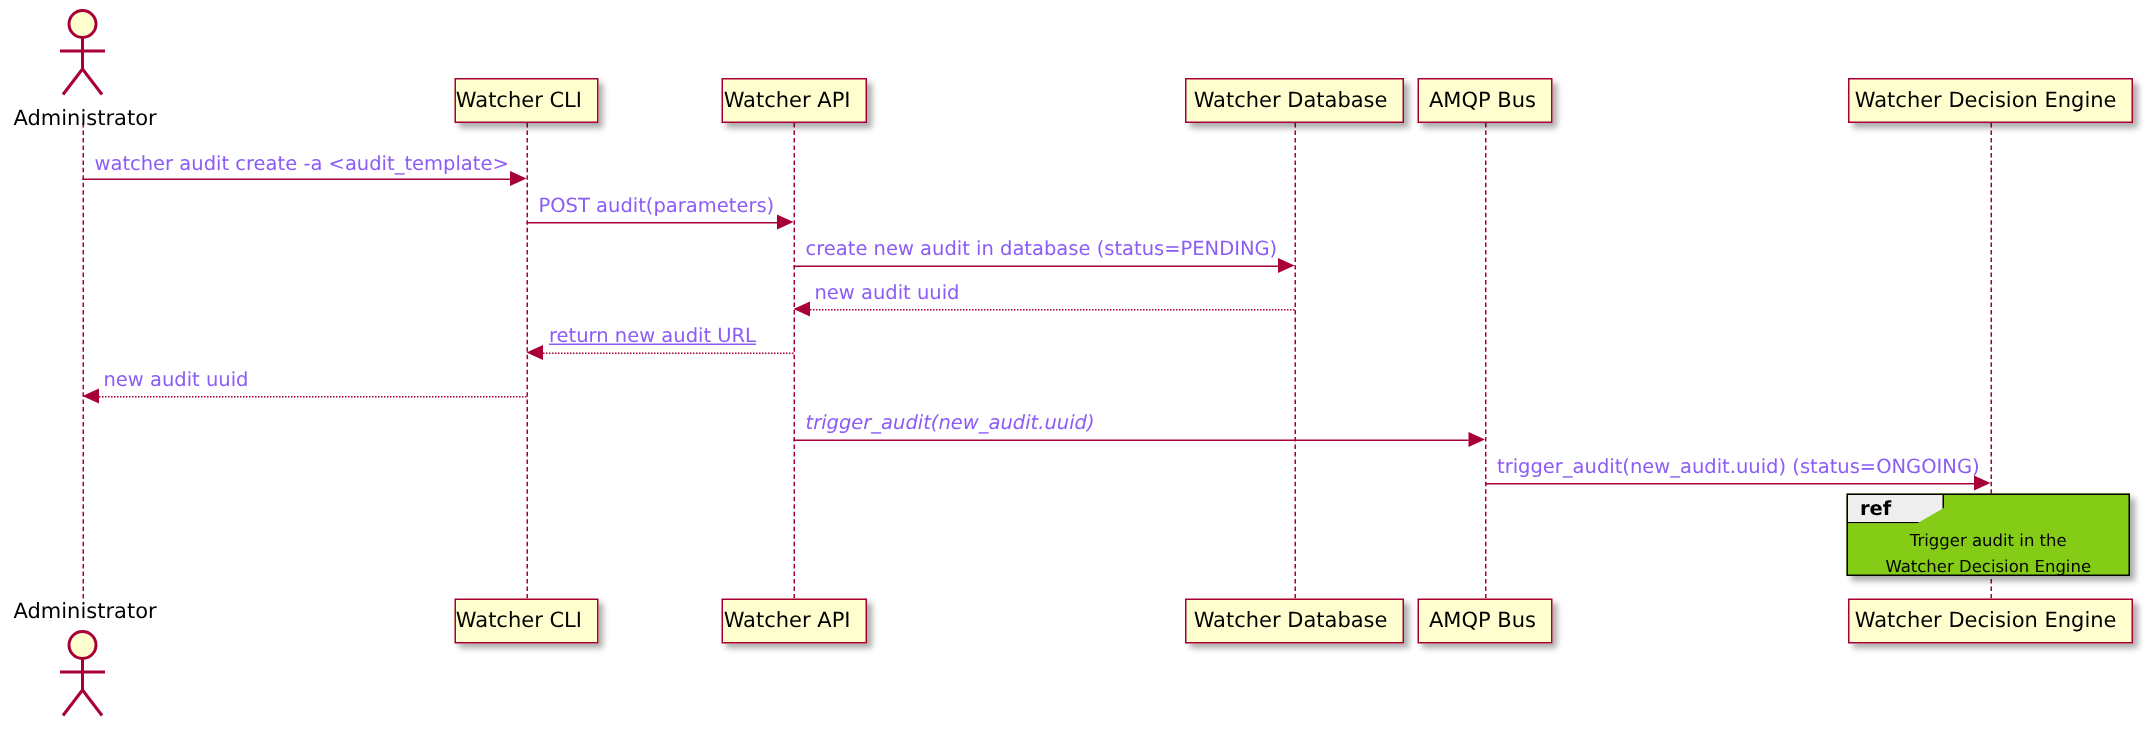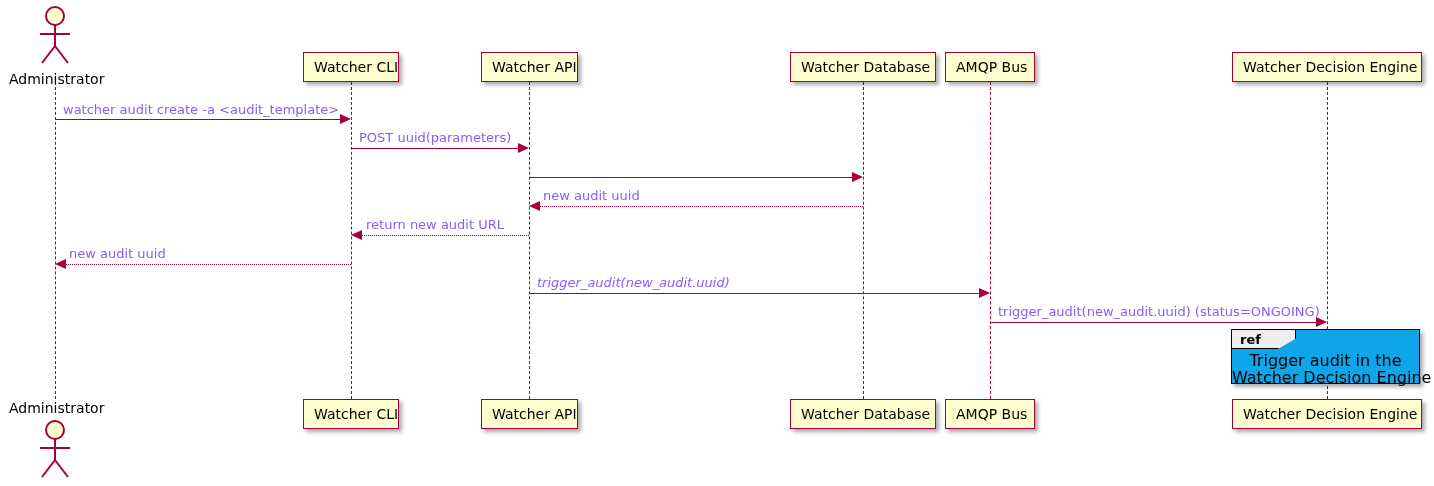--- a/index.html
+++ b/index.html
@@ -28,21 +28,21 @@
   .participant {
     position: absolute;
     box-sizing: border-box;
     background: #FEFECE;
     border: 1.5px solid #A80036;
     color: #000000;
     font-size: 14px;
     line-height: 1;
     display: flex;
     align-items: center;
-    justify-content: flex-start;
+    justify-content: flex-end;
     white-space: nowrap;
     box-shadow: 3px 3px 4px rgba(0,0,0,0.33);
     padding: 0 10px;
   }
   
   .actor-wrap {
     position: absolute;
   }
   .actor-label {
     position: absolute;
@@ -78,21 +78,21 @@
     position: absolute;
     font-size: 13px;
     color: #8b5cf6;
     white-space: nowrap;
     line-height: 1;
   }
   
   .ref-box {
     position: absolute;
     box-sizing: border-box;
-    background: #0ea5e9;
+    background: #84cc16;
     border: 1.5px solid #000000;
     box-shadow: 3px 3px 4px rgba(0,0,0,0.33);
   }
   .ref-tab {
     position: absolute;
     left: 0;
     top: 0;
     height: 19px;
     background: #EEEEEE;
     border-right: 1.5px solid #000000;
@@ -105,21 +105,21 @@
     align-items: center;
     padding-left: 8px;
     padding-right: 18px;
     clip-path: polygon(0 0, 100% 0, 100% 45%, 72% 100%, 0 100%);
   }
   .ref-body {
     position: absolute;
     left: 0;
     top: 22px;
     width: 100%;
-    font-size: 16px;
+    font-size: 11px;
     color: #000000;
     text-align: center;
     line-height: 17px;
   }
   .ref-body div { white-space: nowrap; }
 </style>
 </head>
 <body>
 
 <div id="diagram">
@@ -182,32 +182,33 @@
     <span>AMQP Bus</span>
   </div>
   <div class="participant" style="left:1232px; top:399px; width:190px; height:30px;">
     <span>Watcher Decision Engine</span>
   </div>
 
   <div class="msg-label" style="left:63px; top:103px;">watcher audit create -a &lt;audit_template&gt;</div>
   <div class="msg-line" style="left:55px; top:119px; width:285px;"></div>
   <div class="arrowhead right" style="left:340px; top:114px;"></div>
 
-  <div class="msg-label" style="left:359px; top:131px;">POST uuid(parameters)</div>
+  <div class="msg-label" style="left:359px; top:131px;">POST audit(parameters)</div>
   <div class="msg-line" style="left:351px; top:148px; width:167px;"></div>
   <div class="arrowhead right" style="left:518px; top:143px;"></div>
 
+  <div class="msg-label" style="left:537px; top:160px;">create new audit in database (status=PENDING)</div>
   <div class="msg-line" style="left:529px; top:177px; width:323px;"></div>
   <div class="arrowhead right" style="left:852px; top:172px;"></div>
 
   <div class="msg-label" style="left:543px; top:189px;">new audit uuid</div>
   <div class="msg-line dotted" style="left:540px; top:206px; width:323px;"></div>
   <div class="arrowhead left" style="left:529px; top:201px;"></div>
 
-  <div class="msg-label" style="left:366px; top:218px;">return new audit URL</div>
+  <div class="msg-label" style="left:366px; top:218px;text-decoration:underline;">return new audit URL</div>
   <div class="msg-line dotted" style="left:362px; top:235px; width:167px;"></div>
   <div class="arrowhead left" style="left:351px; top:230px;"></div>
 
   <div class="msg-label" style="left:69px; top:247px;">new audit uuid</div>
   <div class="msg-line dotted" style="left:66px; top:264px; width:285px;"></div>
   <div class="arrowhead left" style="left:55px; top:259px;"></div>
 
   <div class="msg-label" style="left:537px; top:276px;font-style:italic;">trigger_audit(new_audit.uuid)</div>
   <div class="msg-line" style="left:529px; top:293px; width:450px;"></div>
   <div class="arrowhead right" style="left:979px; top:288px;"></div>

